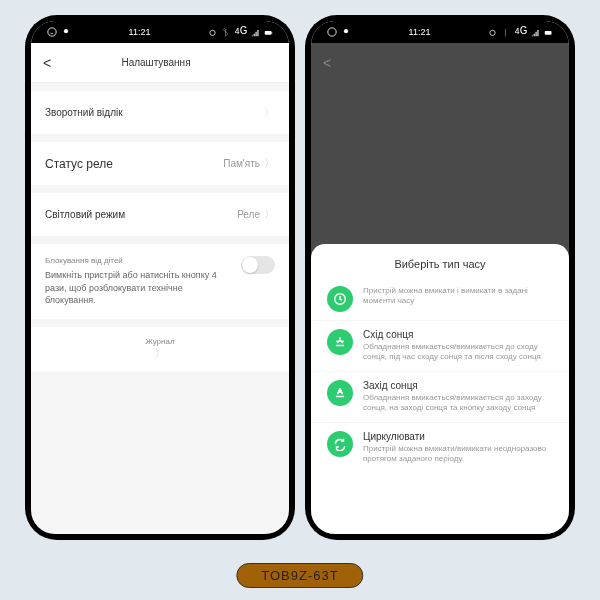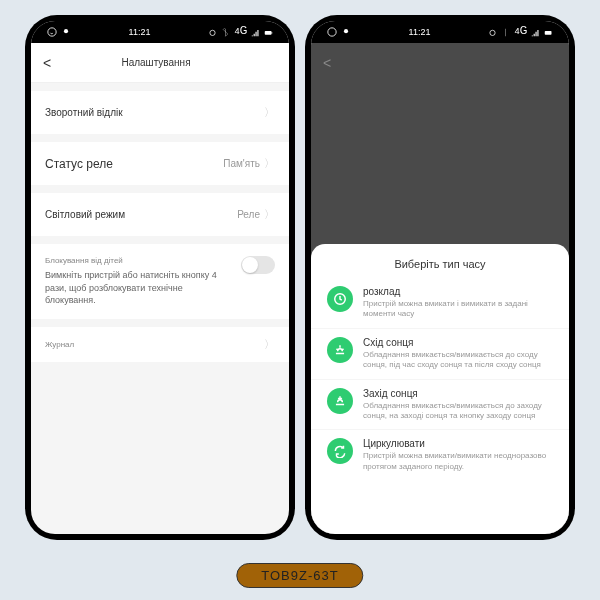--- a/index.html
+++ b/index.html
@@ -108,20 +108,21 @@
   }
   .journal {
     background: #fff;
     margin-top: 8px;
     padding: 10px 14px;
     font-size: 8px;
     color: #888;
     display: flex;
     justify-content: space-between;
     align-items: center;
+    flex-direction: column;
   }
   
   .overlay-bg {
     position: absolute;
     top: 0; left: 0; right: 0; bottom: 0;
     background: #4a4a4a;
   }
   .overlay-bg .appbar { background: transparent; border: none; }
   .overlay-bg .appbar .back,
   .overlay-bg .appbar .appbar-title { color: #888; }
@@ -290,21 +291,20 @@
         <div class="sheet-title">Виберіть тип часу</div>
 
         <div class="opt">
           <div class="opt-icon">
             <svg width="14" height="14" viewBox="0 0 24 24" fill="none" stroke="#fff" stroke-width="2.5">
                 <circle cx="12" cy="12" r="9"></circle>
                 <path d="M12 7v5l3 2"></path>
               </svg>
           </div>
           <div class="opt-body">
-            <div class="opt-title">розклад</div>
             <div class="opt-desc">Пристрій можна вмикати і вимикати в задані моменти часу</div>
           </div>
         </div>
 
         <div class="opt">
           <div class="opt-icon">
             <svg width="14" height="14" viewBox="0 0 24 24" fill="none" stroke="#fff" stroke-width="2.5">
                 <path d="M5 18h14M8 14a4 4 0 018 0M12 4v4m-6 2l2 2m10-2l-2 2"></path>
               </svg>
           </div>

